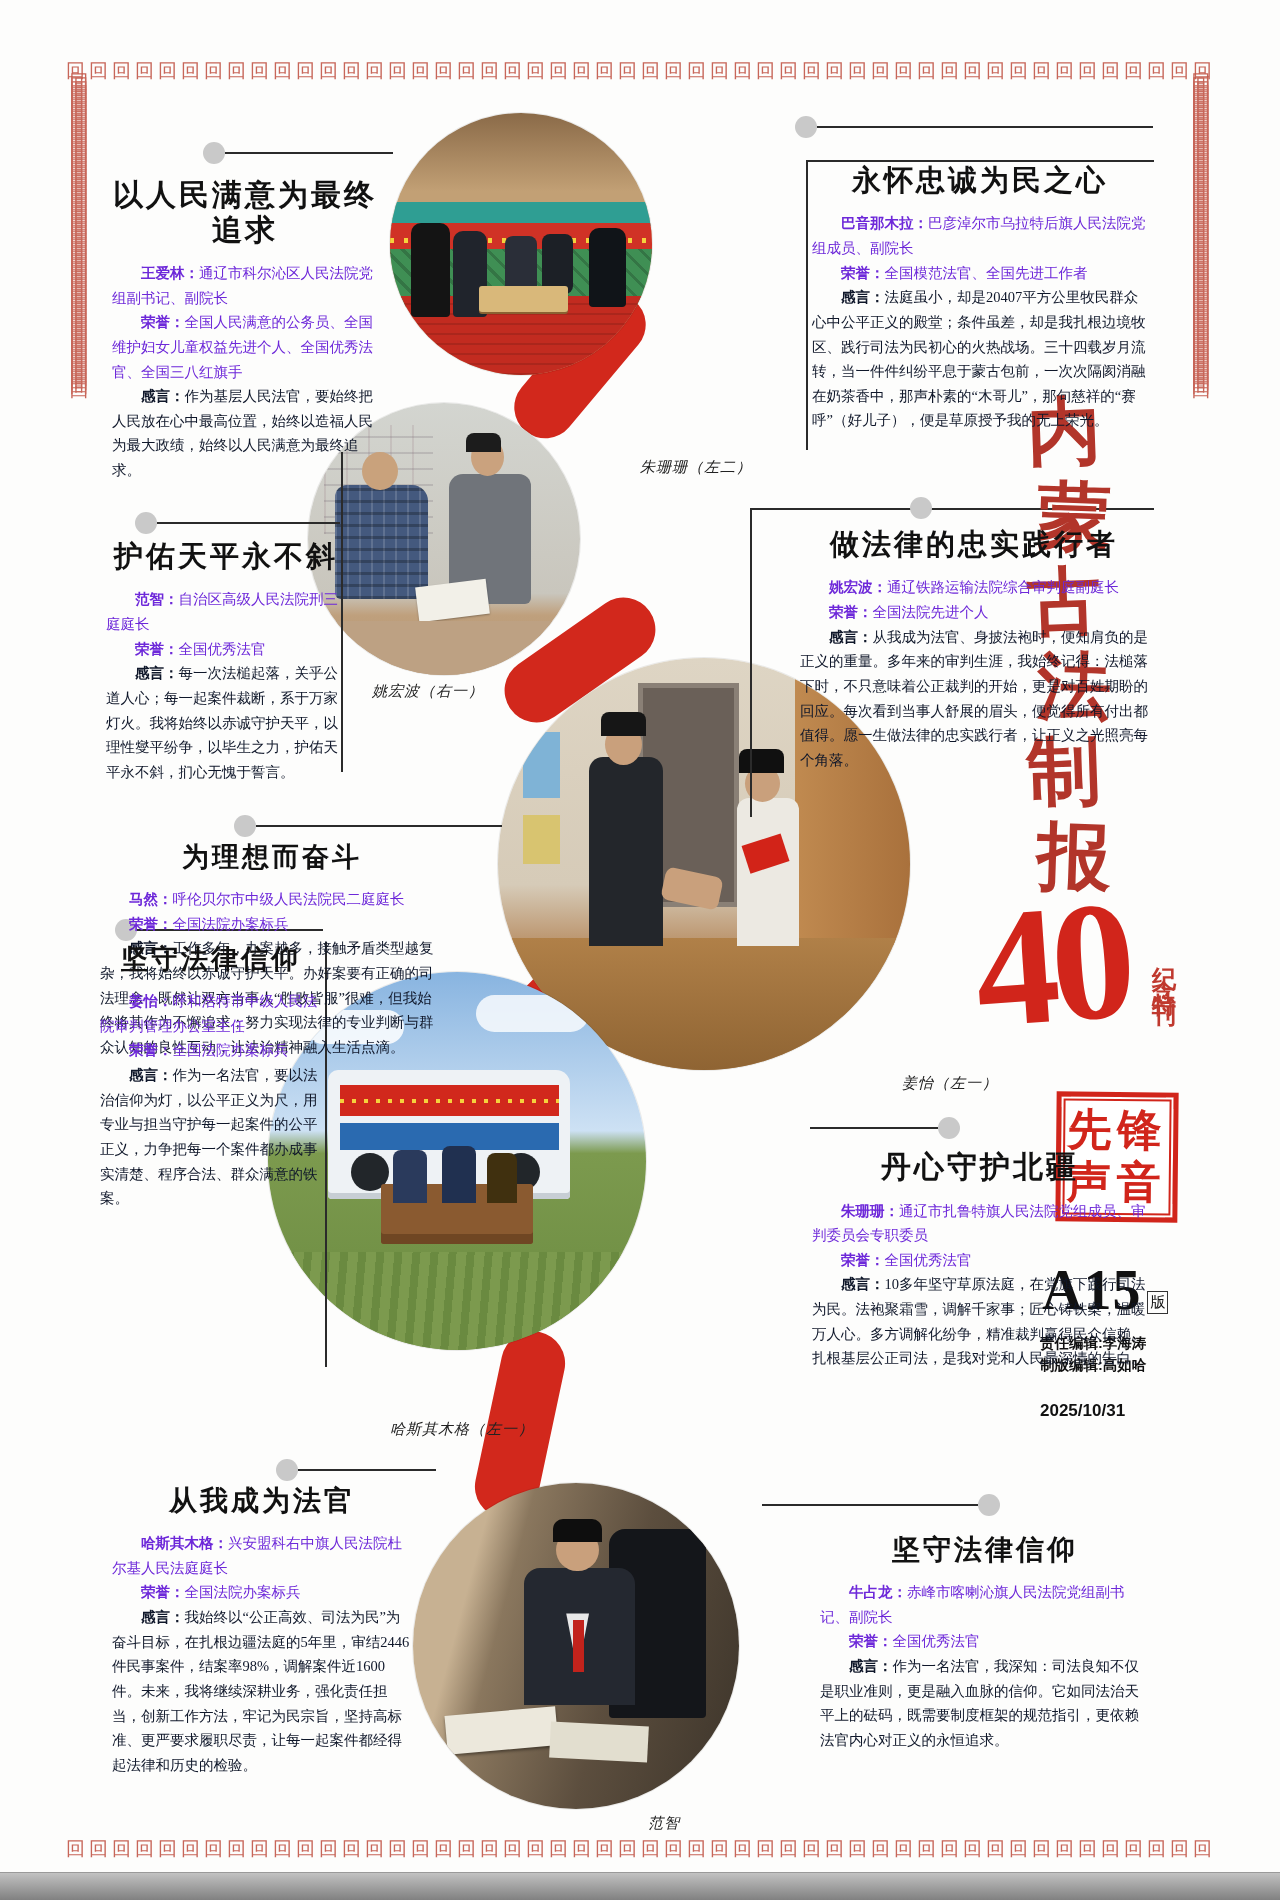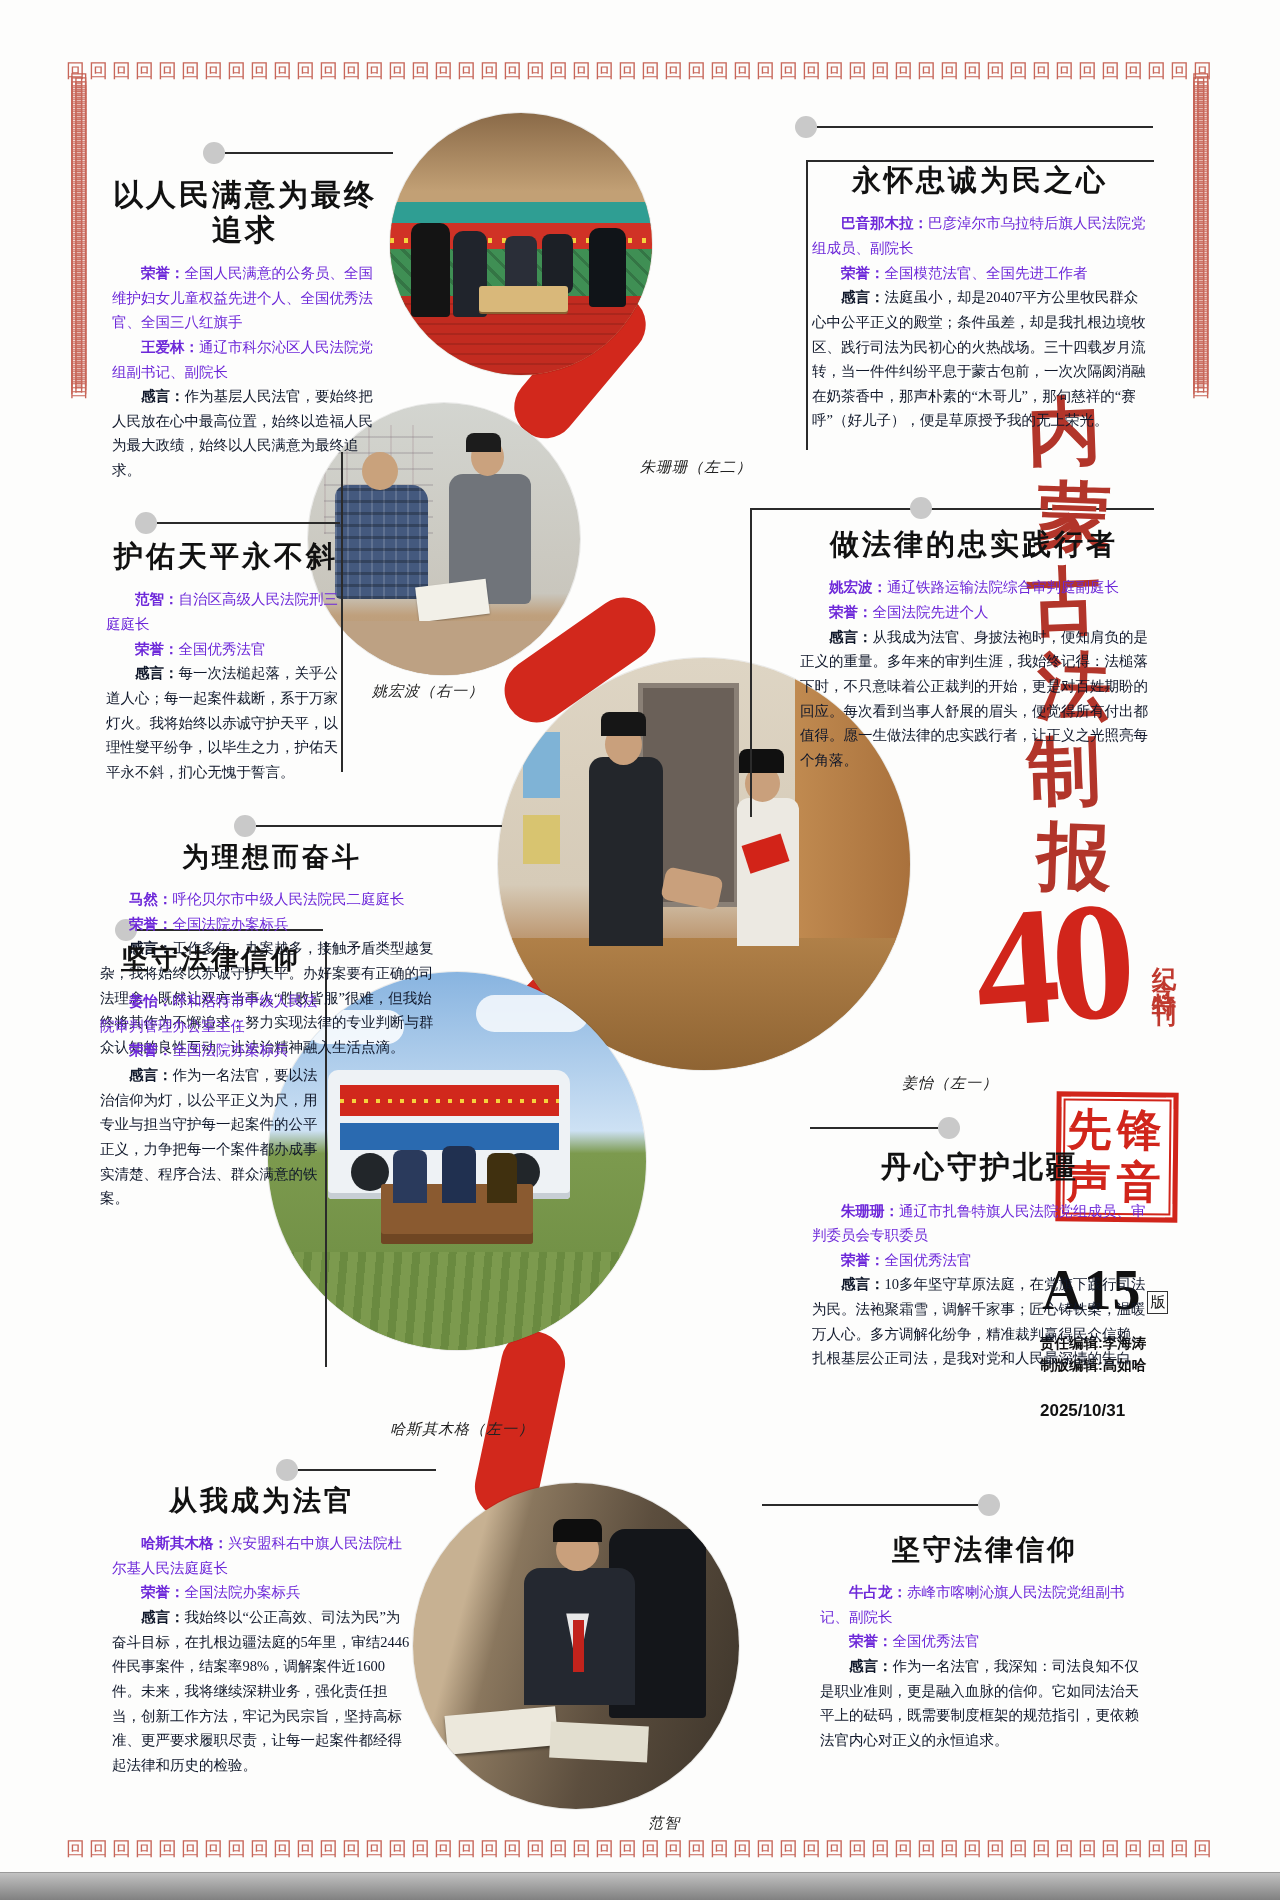--- a/index.html
+++ b/index.html
@@ -203,22 +203,22 @@
   <div class="connector" style="left:910px;top:497px;width:22px;">
     <span class="dot"></span>
     </div>
 
   <div class="vrule" style="left:341px;top:452px;height:320px;"></div>
   <div class="vrule" style="left:325px;top:942px;height:425px;"></div>
 
   <div class="article" id="art1">
     <h2 class="a-title">以人民满意为最终追求</h2>
     <div class="a-body">
+      <p><b>王爱林：</b><span>通辽市科尔沁区人民法院党组副书记、副院长</span></p>
       <p><b>荣誉：</b><span>全国人民满意的公务员、全国维护妇女儿童权益先进个人、全国优秀法官、全国三八红旗手</span></p>
-      <p><b>王爱林：</b><span>通辽市科尔沁区人民法院党组副书记、副院长</span></p>
       <p class="quote"><b>感言：</b><span>作为基层人民法官，要始终把人民放在心中最高位置，始终以造福人民为最大政绩，始终以人民满意为最终追求。</span></p>
     </div>
   </div>
 
   <div class="article" id="art2">
     <h2 class="a-title">永怀忠诚为民之心</h2>
     <div class="a-body">
       <p><b>巴音那木拉：</b><span>巴彦淖尔市乌拉特后旗人民法院党组成员、副院长</span></p>
       <p><b>荣誉：</b><span>全国模范法官、全国先进工作者</span></p>
       <p class="quote"><b>感言：</b><span>法庭虽小，却是20407平方公里牧民群众心中公平正义的殿堂；条件虽差，却是我扎根边境牧区、践行司法为民初心的火热战场。三十四载岁月流转，当一件件纠纷平息于蒙古包前，一次次隔阂消融在奶茶香中，那声朴素的“木哥儿”，那句慈祥的“赛呼”（好儿子），便是草原授予我的无上荣光。</span></p>

